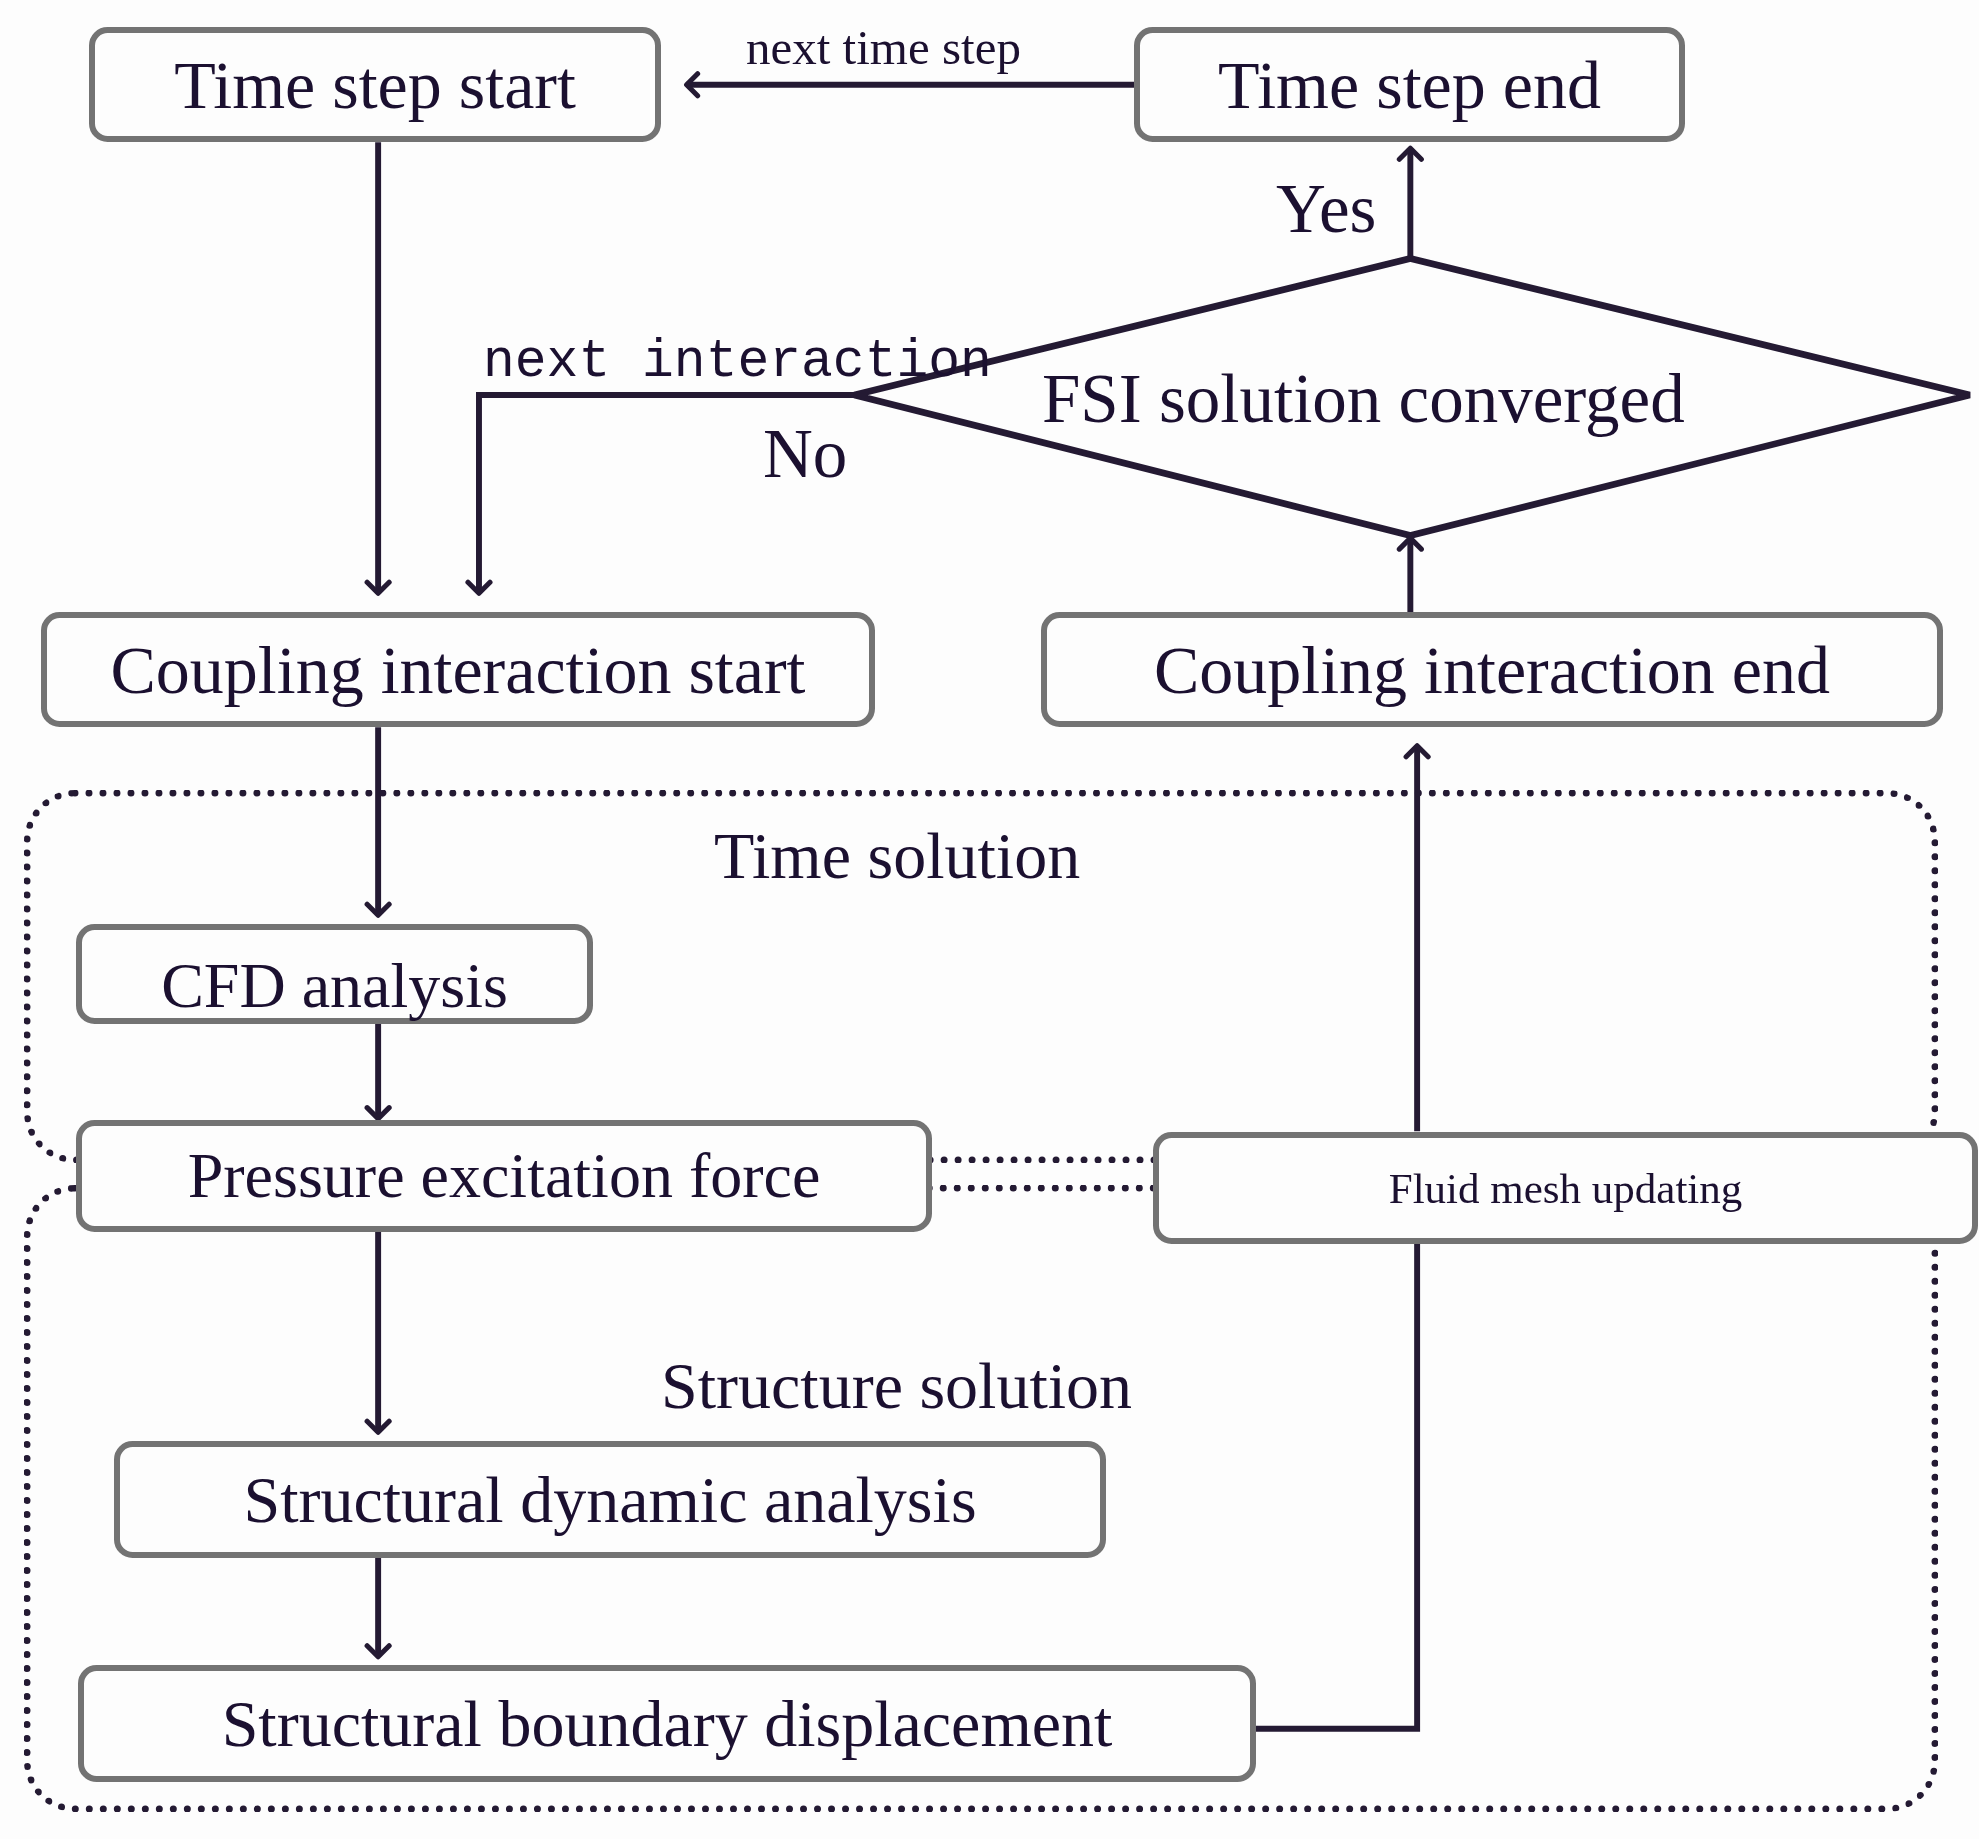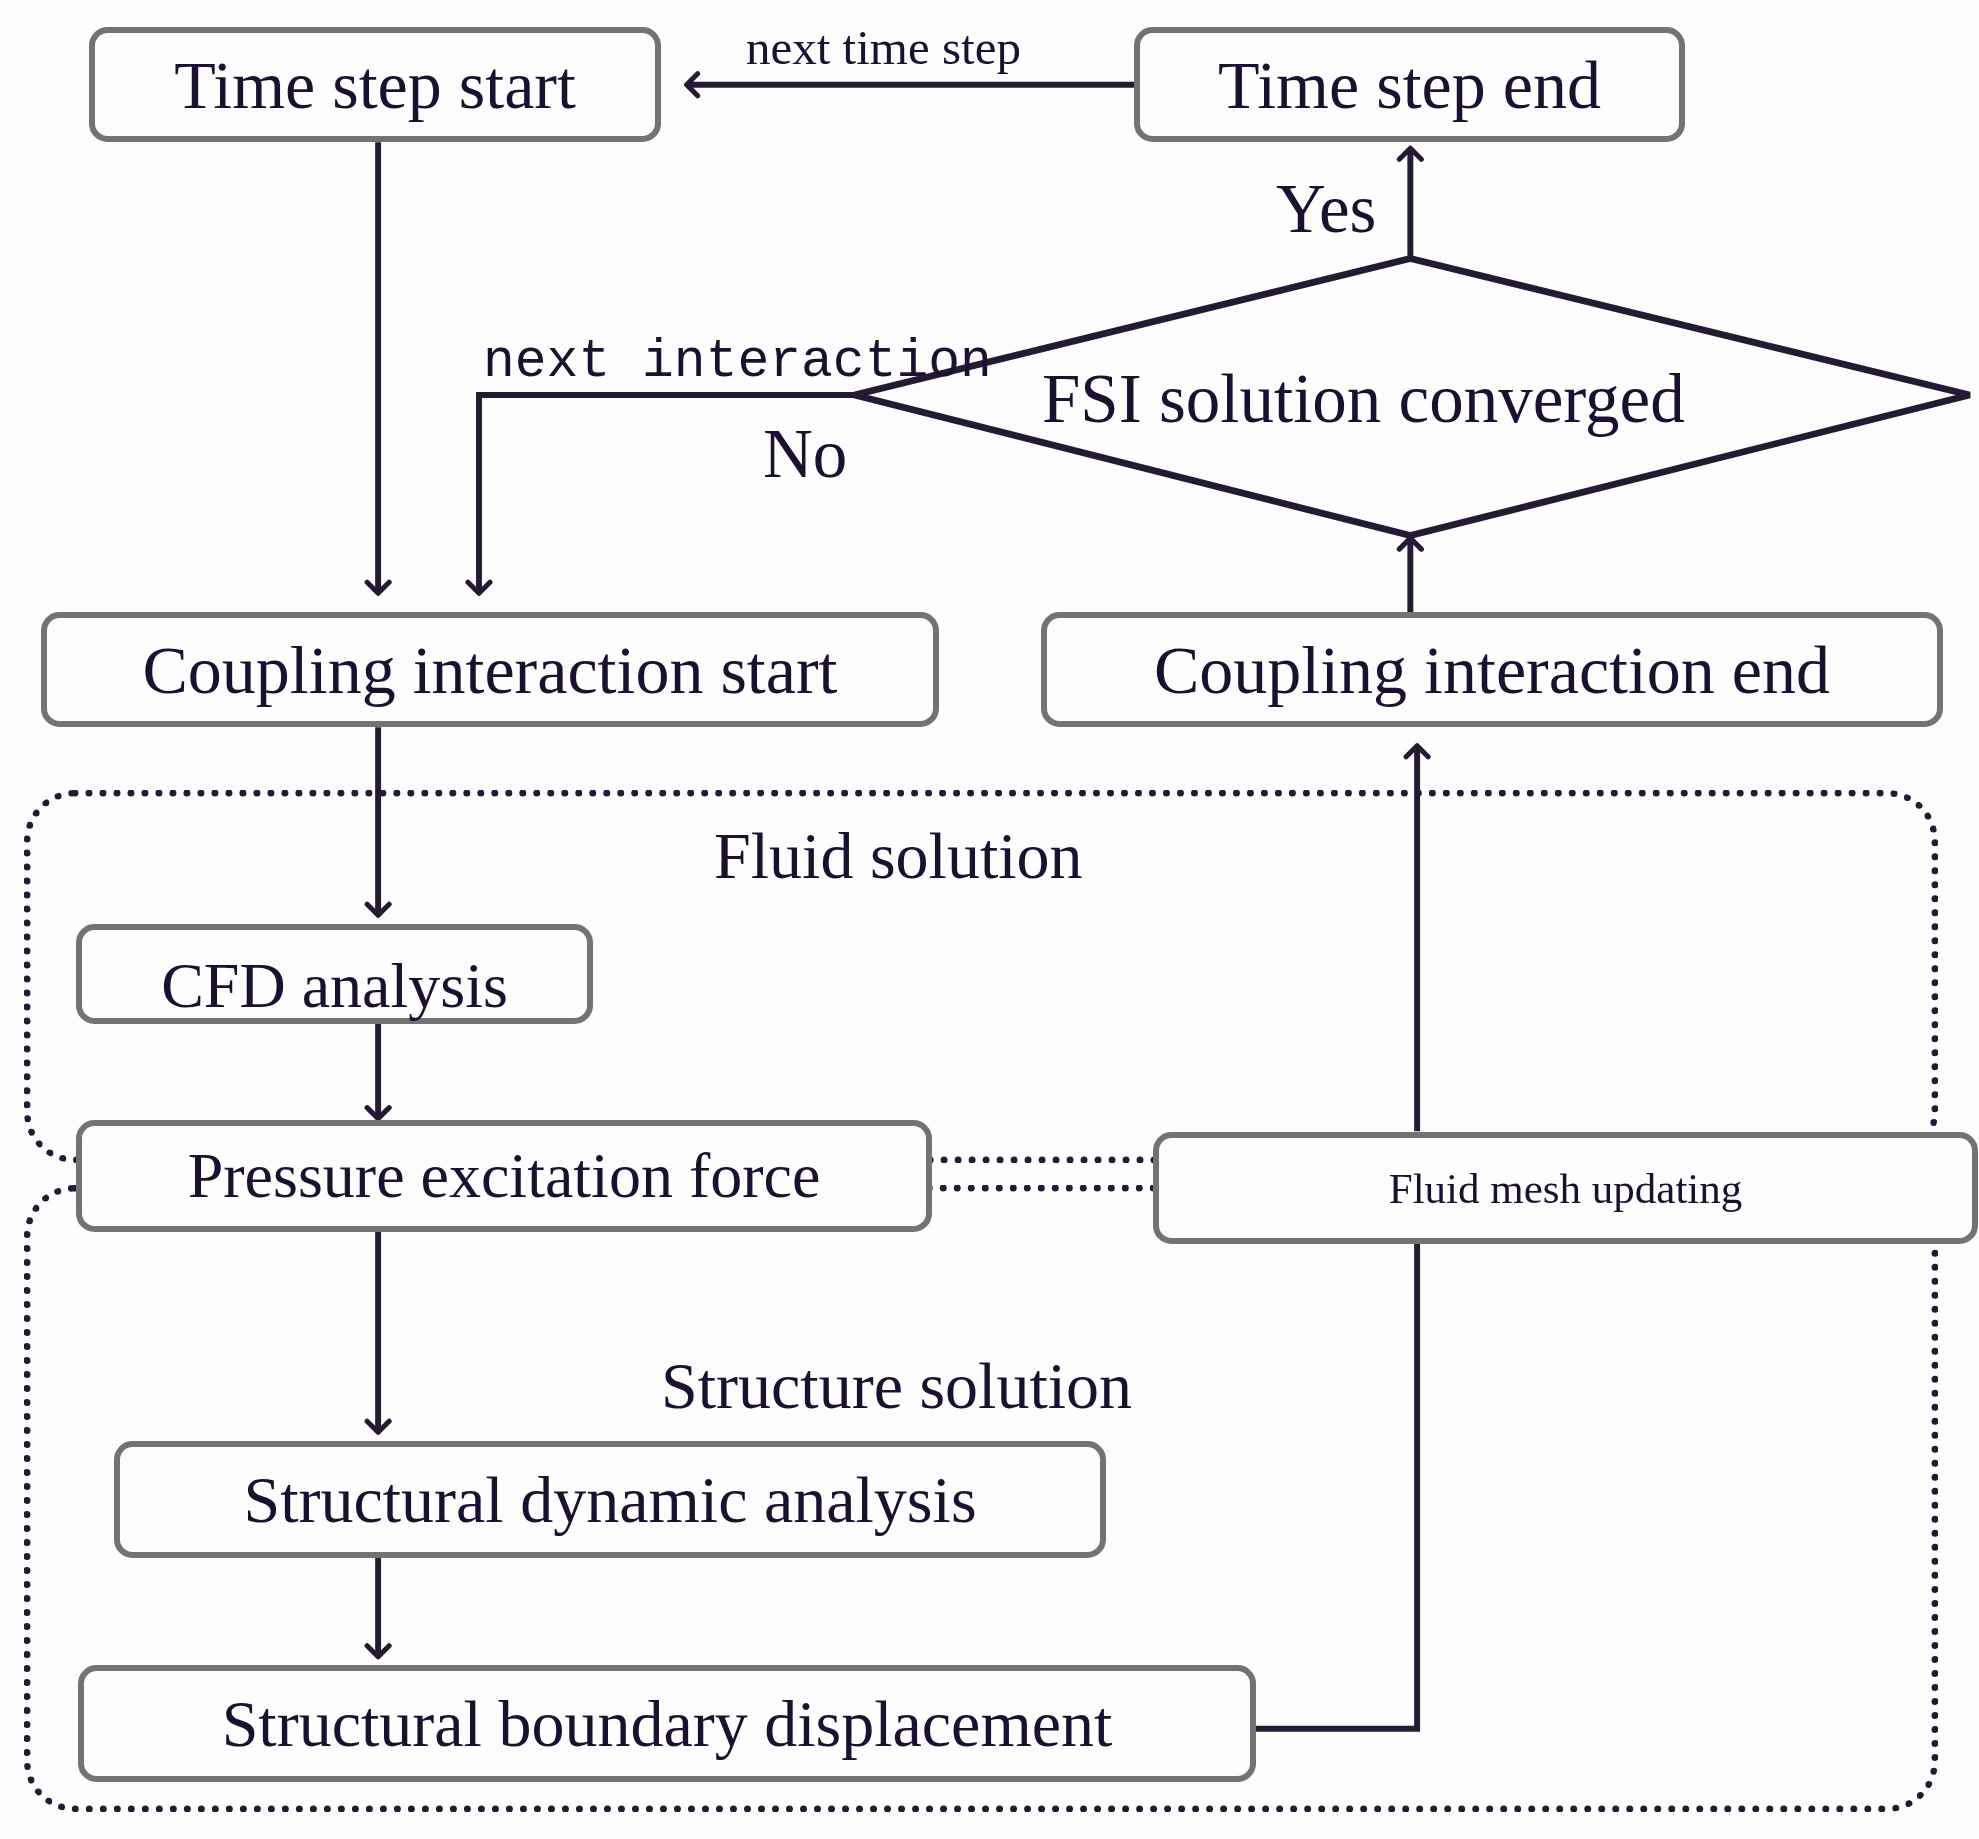--- a/index.html
+++ b/index.html
@@ -101,32 +101,32 @@
 
       <path d="M 1672 1335 L 1672 880" marker-end="url(#arrowOpen)"></path>
 
       <path d="M 1008 466 L 1664 305 L 2324 466 L 1664 632 Z" stroke-width="8"></path>
     </g>
   </svg>
 
   <div class="group" style="left:24px; top:790px; width:1914px; height:373px;"></div>
   <div class="group" style="left:24px; top:1185px; width:1914px; height:627px;"></div>
 
-  <div class="group-title" style="left:714px; top:818px; font-size:66px;">Fluid solution</div>
+  <div class="group-title" style="left:714px; top:818px; font-size:66px;">Time solution</div>
   <div class="group-title" style="left:661px; top:1348px; font-size:66px;">Structure solution</div>
 
   <div class="node" style="left:89px; top:27px; width:572px; height:115px; font-size:68px;">
     <span>Time step start</span>
   </div>
 
   <div class="node" style="left:1134px; top:27px; width:551px; height:115px; font-size:68px;">
     <span>Time step end</span>
   </div>
 
-  <div class="node" style="left:41px; top:612px; width:898px; height:115px; font-size:68px;">
+  <div class="node" style="left:41px; top:612px; width:834px; height:115px; font-size:68px;">
     <span>Coupling interaction start</span>
   </div>
 
   <div class="node" style="left:1041px; top:612px; width:902px; height:115px; font-size:68px;">
     <span>Coupling interaction end</span>
   </div>
 
   <div class="node" style="left:76px; top:924px; width:517px; height:100px; font-size:64px;align-items:flex-end;">
     <span>CFD analysis</span>
   </div>

